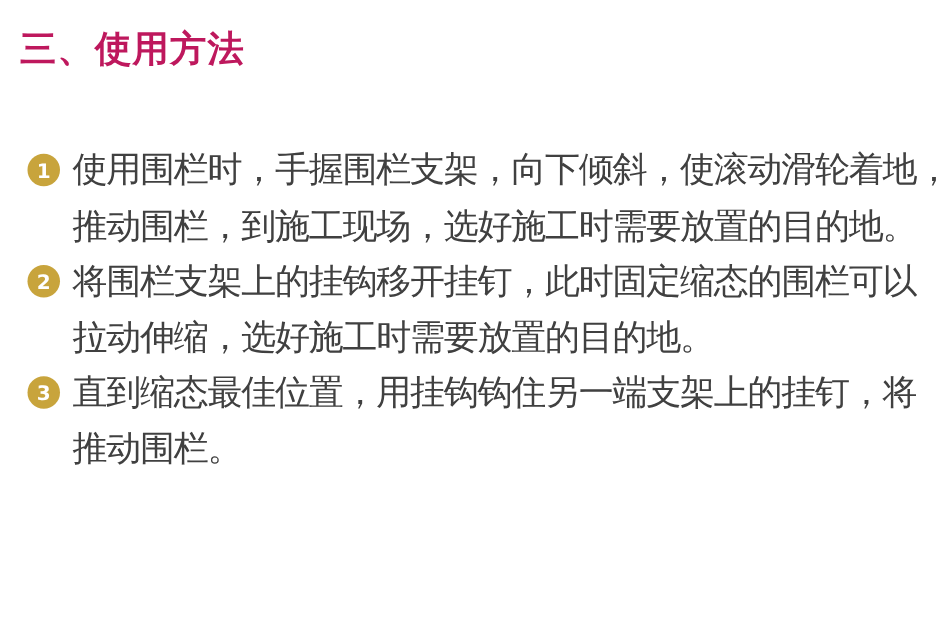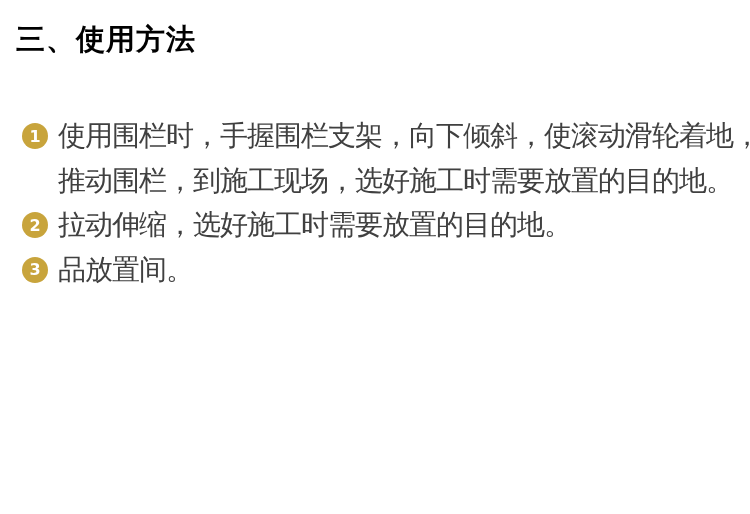--- a/index.html
+++ b/index.html
@@ -14,21 +14,21 @@
     position: relative;
     width: 750px;
     height: 514px;
     background: #ffffff;
   }
   .section-title {
     margin: 20px 0 16px 16px;
     font-size: 29px;
     line-height: 38px;
     font-weight: bold;
-    color: #000000;
+    color: #be185d;
     letter-spacing: 1px;
   }
   .steps {
     margin: 56px 0 0 22px;
   }
   .step {
     display: flex;
     align-items: flex-start;
   }
   .step-marker {
@@ -73,27 +73,29 @@
         <div class="step-line">使用围栏时，手握围栏支架，向下倾斜，使滚动滑轮着地，</div>
         <div class="step-line">推动围栏，到施工现场，选好施工时需要放置的目的地。</div>
       </div>
     </div>
 
     <div class="step">
       <span class="step-marker">
         <span>2</span>
       </span>
       <div class="step-text">
+        <div class="step-line">将围栏支架上的挂钩移开挂钉，此时固定缩态的围栏可以</div>
         <div class="step-line">拉动伸缩，选好施工时需要放置的目的地。</div>
       </div>
     </div>
 
     <div class="step">
       <span class="step-marker">
         <span>3</span>
       </span>
       <div class="step-text">
-        <div class="step-line">品放置间。</div>
+        <div class="step-line">直到缩态最佳位置，用挂钩钩住另一端支架上的挂钉，将</div>
+        <div class="step-line">推动围栏。</div>
       </div>
     </div>
 
   </div>
 </div>
 
 </body></html>

